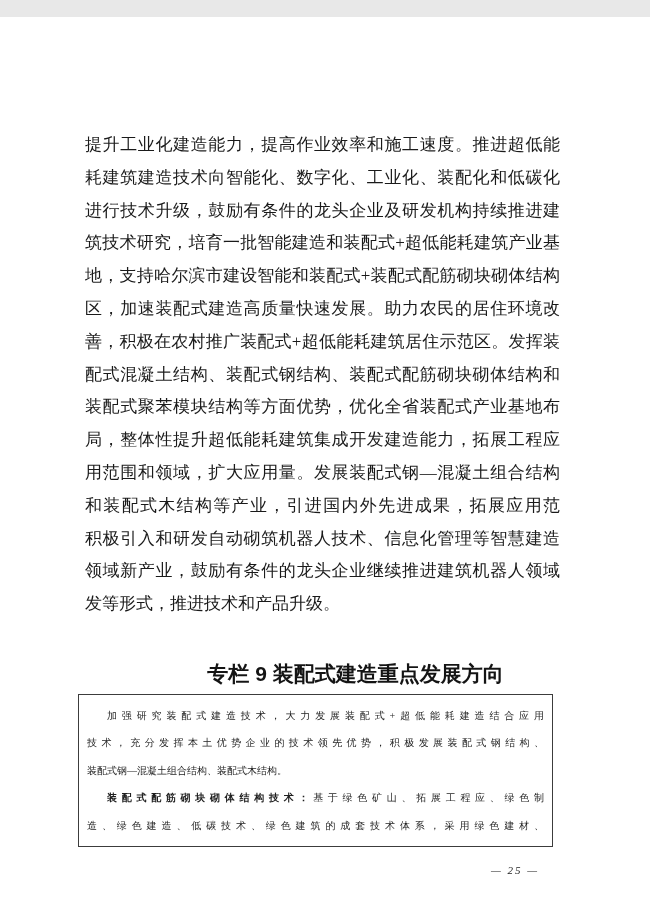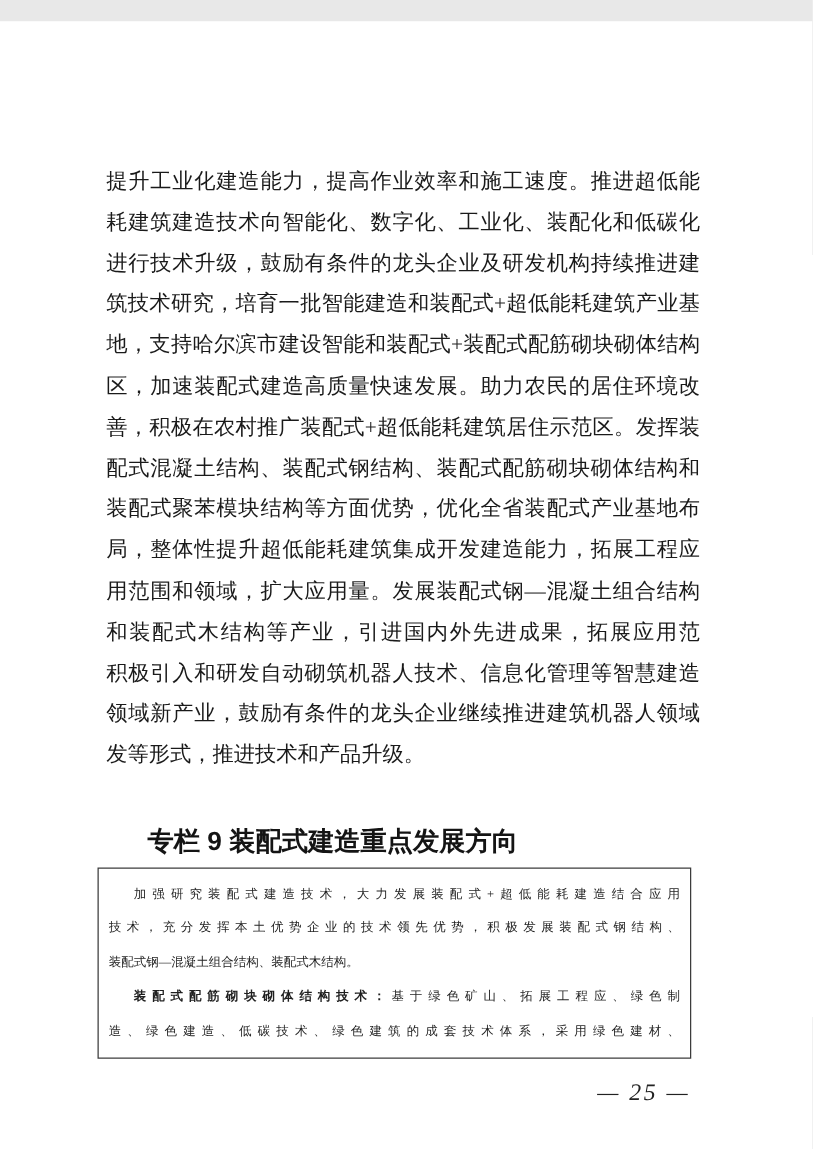--- a/index.html
+++ b/index.html
@@ -29,21 +29,21 @@
     overflow: hidden;
   }
   .tline.no-stretch { text-align-last: left; }
 
   
   .panel-title {
     position: absolute;
     left: 118px;
     top: 642px;
     width: 475px;
-    text-align: left;
+    text-align: center;
     font-family: "Liberation Sans", "DejaVu Sans", sans-serif;
     font-weight: bold;
     font-size: 21px;
     line-height: 30px;
     color: #141414;
   }
 
   
   .panel-box {
     position: absolute;
@@ -69,21 +69,21 @@
   .bline.no-stretch { text-align-last: left; }
   .bold-lead { font-weight: bold; }
 
   
   .page-number {
     position: absolute;
     top: 847px;
     left: 455px;
     width: 120px;
     text-align: center;
-    font-size: 19px;
+    font-size: 11px;
     letter-spacing: 2px;
     color: #222222;
     font-style: italic;
   }
 </style>
 </head>
 <body>
 
 <div class="page">
 

